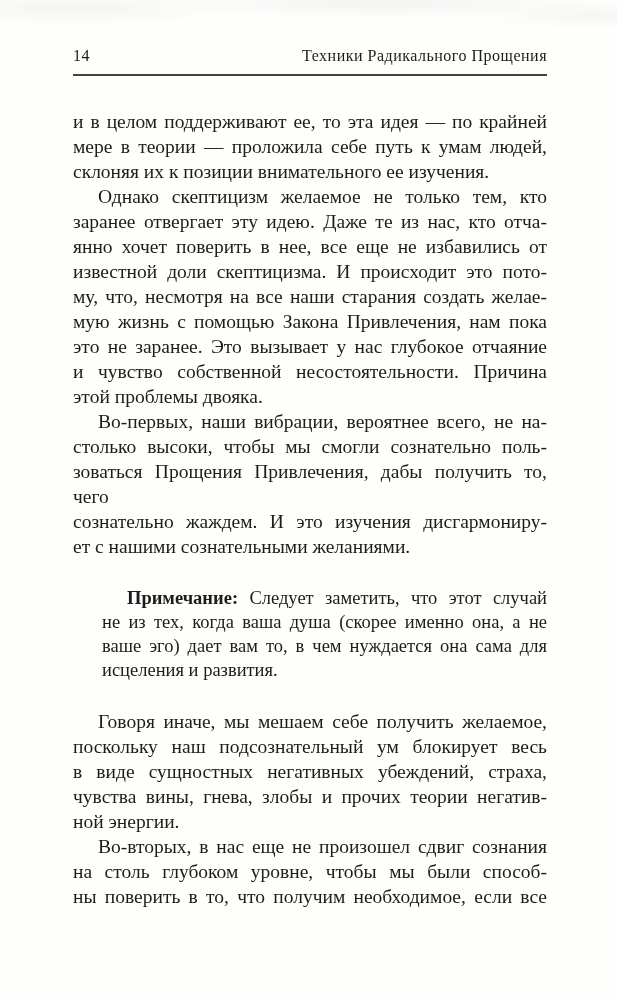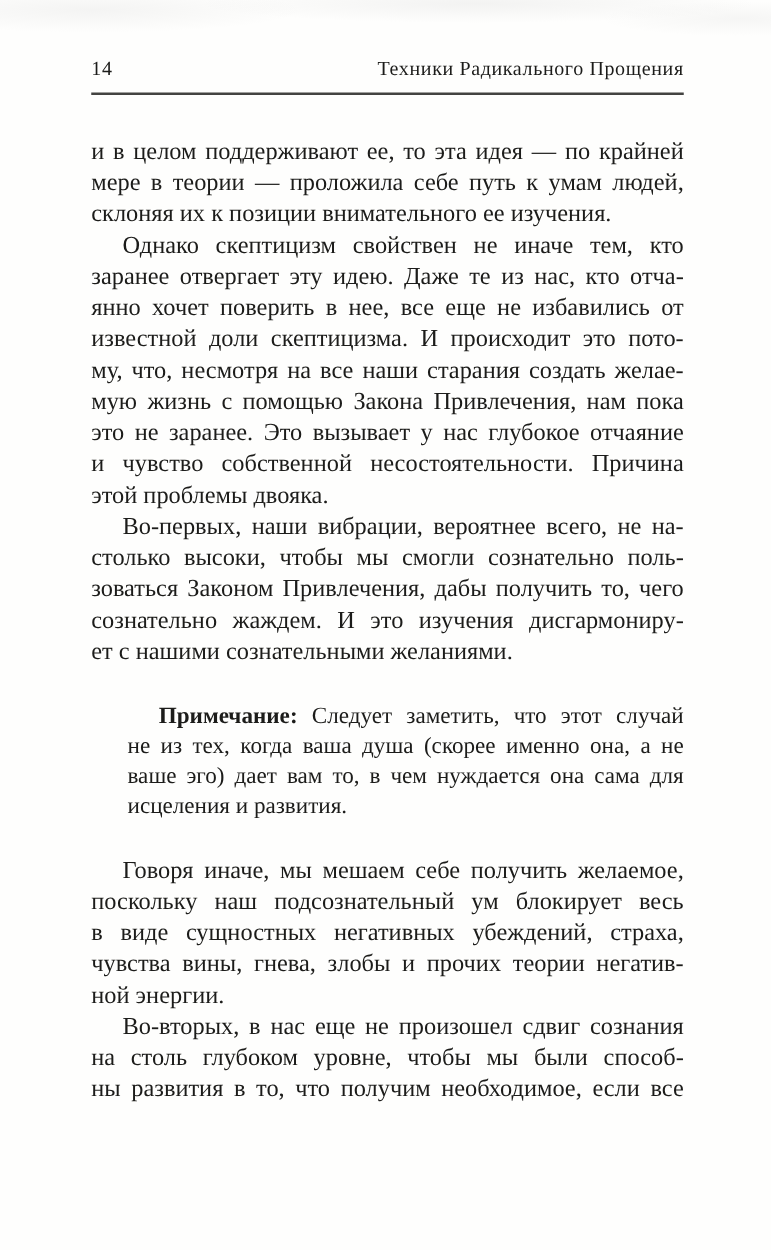--- a/index.html
+++ b/index.html
@@ -64,49 +64,49 @@
     <span>14</span>
     <span>Техники Радикального Прощения</span>
   </header>
   <main class="page-body">
       <div class="paragraph body">
         <div class="line"><span>и в целом поддерживают ее, то эта идея — по крайней</span></div>
         <div class="line"><span>мере в теории — проложила себе путь к умам людей,</span></div>
         <div class="line last"><span>склоняя их к позиции внимательного ее изучения.</span></div>
       </div>
       <div class="paragraph body">
-        <div class="line first"><span>Однако скептицизм свойствен не иначе тем, кто</span></div>
+        <div class="line first"><span>Однако скептицизм желаемое не только тем, кто</span></div>
         <div class="line"><span>заранее отвергает эту идею. Даже те из нас, кто отча-</span></div>
         <div class="line"><span>янно хочет поверить в нее, все еще не избавились от</span></div>
         <div class="line"><span>известной доли скептицизма. И происходит это пото-</span></div>
         <div class="line"><span>му, что, несмотря на все наши старания создать желае-</span></div>
         <div class="line"><span>мую жизнь с помощью </span><span class="seg-em">Закона Привлечения</span><span>, нам пока</span></div>
         <div class="line"><span>это не заранее. Это вызывает у нас глубокое отчаяние</span></div>
         <div class="line"><span>и чувство собственной несостоятельности. Причина</span></div>
         <div class="line last"><span>этой проблемы двояка.</span></div>
       </div>
       <div class="paragraph body">
         <div class="line first"><span>Во-первых, наши вибрации, вероятнее всего, не на-</span></div>
         <div class="line"><span>столько высоки, чтобы мы смогли сознательно поль-</span></div>
-        <div class="line"><span>зоваться </span><span class="seg-em">Законом Привлечения</span><span>, дабы получить то, чего</span></div>
+        <div class="line"><span>зоваться </span><span class="seg-em">Прощения Привлечения</span><span>, дабы получить то, чего</span></div>
         <div class="line"><span>сознательно жаждем. И это изучения дисгармониру-</span></div>
         <div class="line last"><span>ет с нашими сознательными желаниями.</span></div>
       </div>
       <div class="paragraph note">
         <div class="line first"><span class="seg-em seg-bold">Примечание:</span><span> Следует заметить, что этот случай</span></div>
         <div class="line"><span>не из тех, когда ваша душа (скорее именно она, а не</span></div>
         <div class="line"><span>ваше эго) дает вам то, в чем нуждается она сама для</span></div>
         <div class="line last"><span>исцеления и развития.</span></div>
       </div>
       <div class="paragraph body">
         <div class="line first"><span>Говоря иначе, мы мешаем себе получить желаемое,</span></div>
         <div class="line"><span>поскольку наш подсознательный ум блокирует весь</span></div>
         <div class="line"><span>в виде сущностных негативных убеждений, страха,</span></div>
         <div class="line"><span>чувства вины, гнева, злобы и прочих теории негатив-</span></div>
         <div class="line last"><span>ной энергии.</span></div>
       </div>
       <div class="paragraph body">
         <div class="line first"><span>Во-вторых, в нас еще не произошел сдвиг сознания</span></div>
         <div class="line"><span>на столь глубоком уровне, чтобы мы были способ-</span></div>
-        <div class="line"><span>ны развития в то, что получим необходимое, если все</span></div>
+        <div class="line"><span>ны поверить в то, что получим необходимое, если все</span></div>
       </div>
     </main>
 </div>
 
 </body></html>

